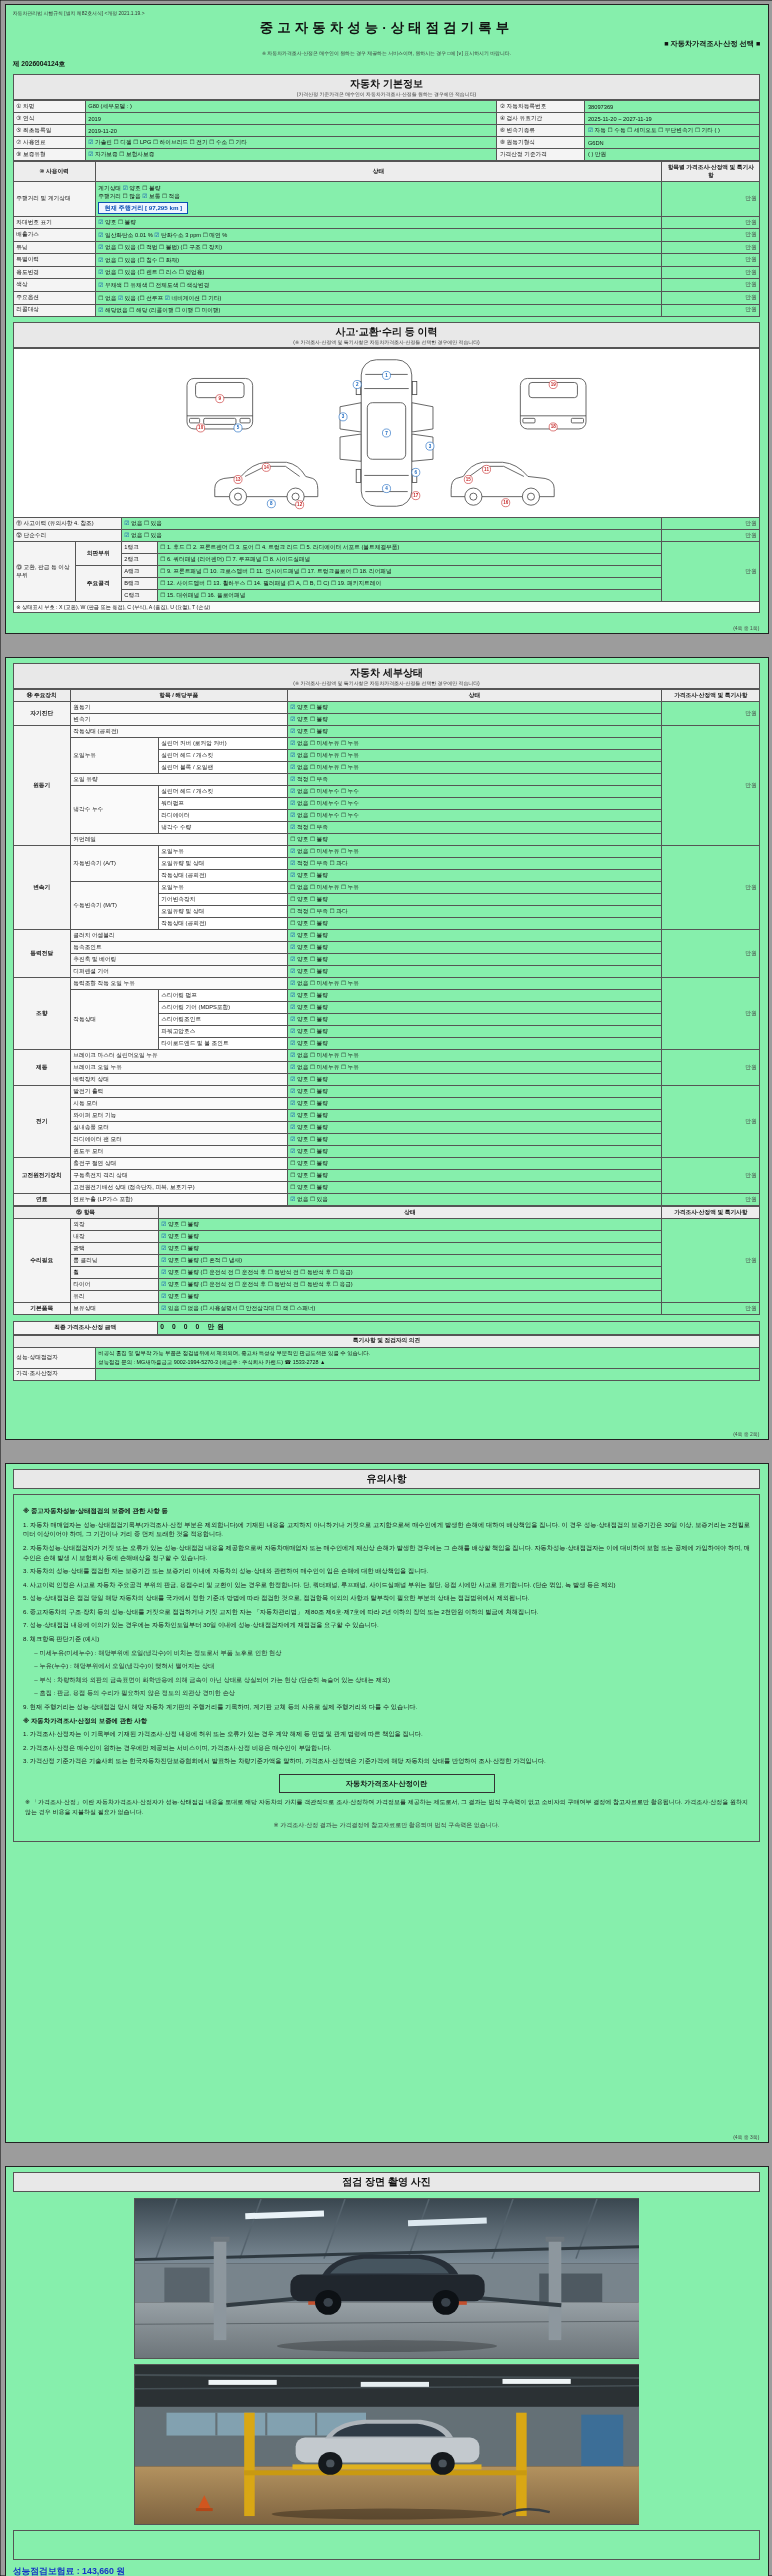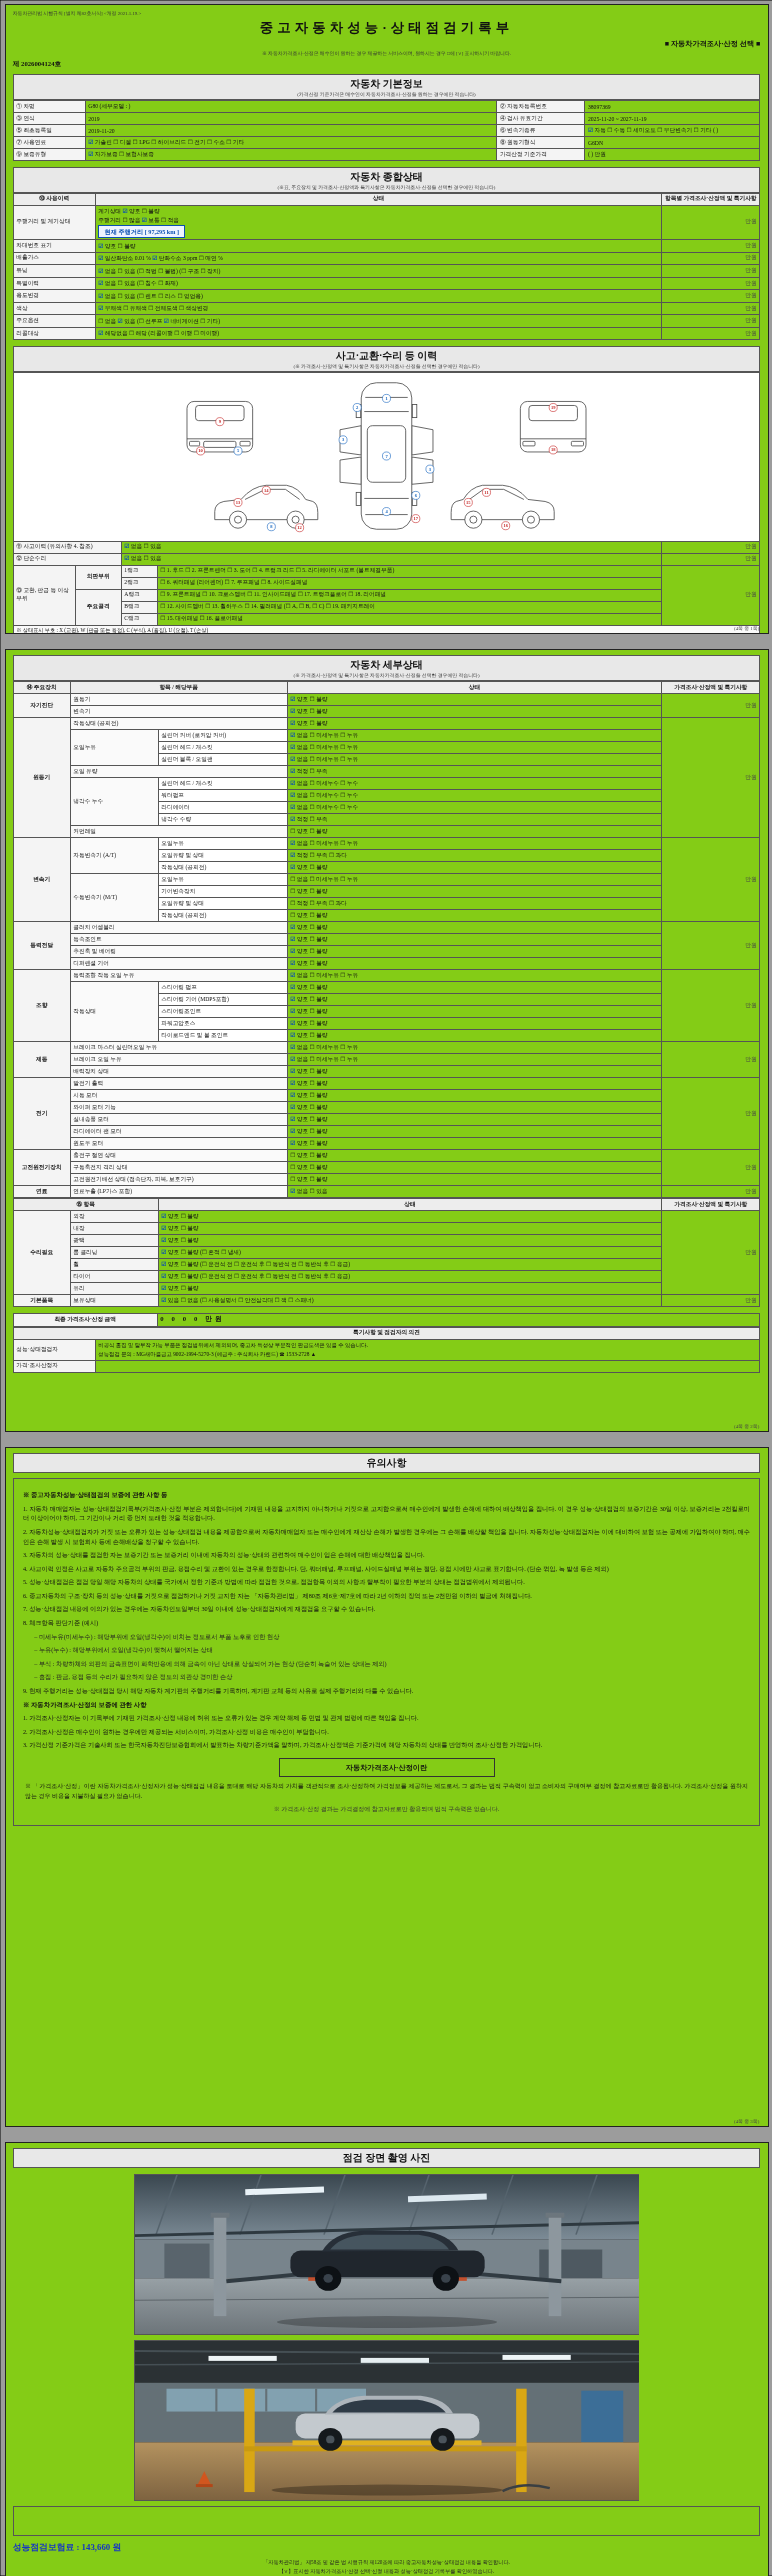--- a/index.html
+++ b/index.html
@@ -4,22 +4,22 @@
 <style>
   *{box-sizing:border-box;}
   html,body{margin:0;padding:0;}
   body{
     width:773px;height:2576px;overflow:hidden;
     background:#9c9c9c;color:#111;
     font-family:"Liberation Sans","DejaVu Sans",sans-serif;
     padding-top:4.1px;box-shadow:inset 0 0 0 0.5px #000;
   }
   .page{
-    width:764px;margin:0 auto 15px;background:#84cc16;border:0.5px solid #222;
-    padding:5.2px 7.2px 9.3px;position:relative;overflow:hidden;font-family:Liberation Serif, serif;
+    width:764px;margin:0 auto 23px;background:#86efac;border:0.5px solid #222;
+    padding:5.2px 7.2px 9.3px;position:relative;overflow:hidden;
   }
   .p1{height:630px;} .p2{height:783px;} .p3{height:680px;} .p4{height:500px;}
   .tiny{font-size:4.9px;color:#333;}
   .doc-title{text-align:center;font-size:13.4px;font-weight:bold;letter-spacing:4.1px;margin:3.1px 0 1.5px;}
   .select-line{text-align:right;font-size:7.2px;font-weight:bold;margin:1px 0;}
   .select-note{text-align:center;font-size:4.9px;color:#333;margin-bottom:4.1px;}
   .doc-no{font-size:6.7px;font-weight:bold;margin:1px 0 3.1px;}
   table{border-collapse:collapse;width:100%;table-layout:fixed;}
   td,th{border:0.5px solid #555;font-size:5.7px;padding:1.5px 2.6px;vertical-align:middle;word-break:break-all;}
   th{background:#ededed;font-weight:bold;text-align:center;font-size:5.7px;}
@@ -106,24 +106,20 @@
     </tr>
     <tr>
       <td class="lbl">⑨ 보증유형</td>
       <td><span class="on">☑</span> 자가보증   ☐ 보험사보증</td>
       <td class="lbl">가격산정 기준가격</td>
       <td>(            ) 만원</td>
     </tr>
   </tbody>
     </table>
 
-  <div class="sec-head">
-    <span class="sh-t">자동차 종합상태</span>
-    <span class="sh-n">(※표, 주요장치 및 가격조사·산정액과 특기사항은 자동차가격조사·산정을 선택한 경우에만 적습니다)</span>
-  </div>
   <table>
     <colgroup>
         <col style="width:82px">
         <col>
         <col style="width:98px">
       </colgroup>
     <thead>
       <tr>
         <th>⑩ 사용이력</th>
         <th>상태</th>

